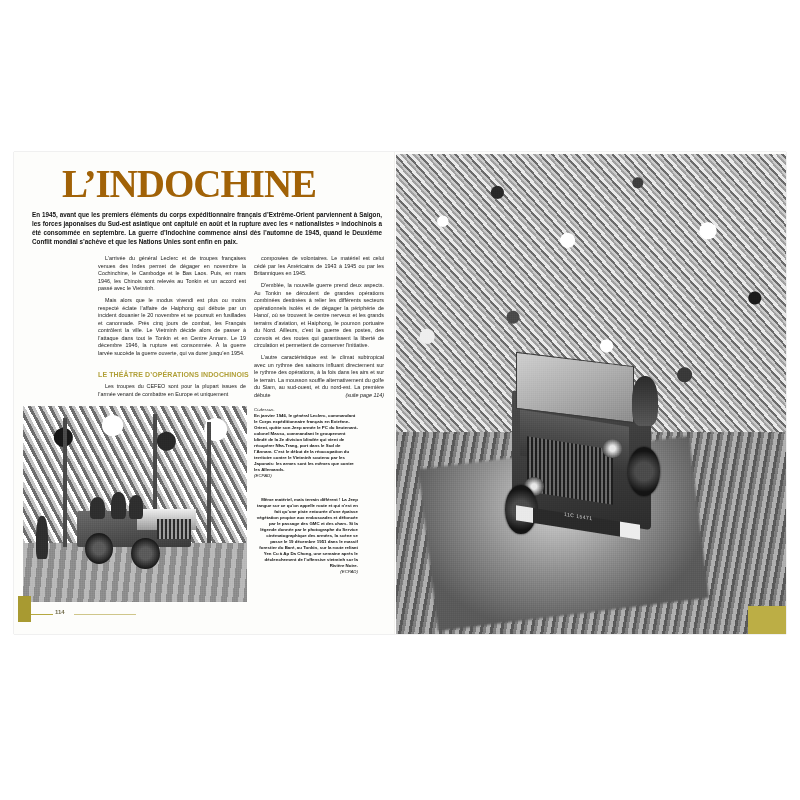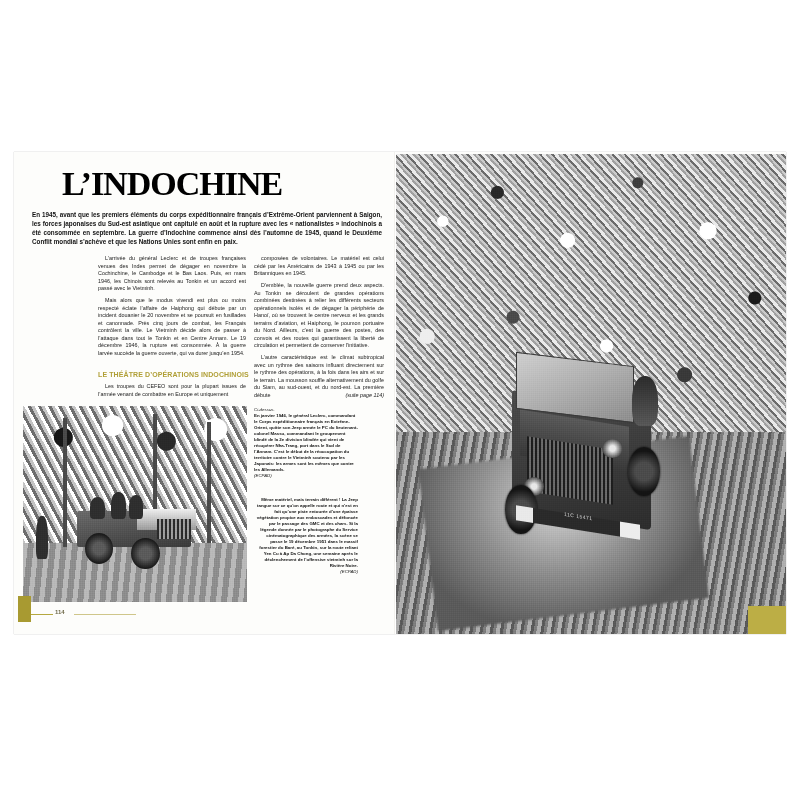--- a/index.html
+++ b/index.html
@@ -29,24 +29,24 @@
   .gutter{
     position:absolute;left:380px;top:0;width:3px;height:482px;
     background:linear-gradient(90deg,#eceae4,#ffffff,#e8e6e0);
   }
 
   
   .headline{
     position:absolute;left:48px;top:9px;width:320px;
     font-family:"Liberation Serif", serif;
     font-weight:bold;
-    font-size:34px;
+    font-size:39px;
     line-height:46px;
     letter-spacing:-1px;
-    color:#000000;
+    color:#a16207;
     white-space:nowrap;
   }
 
   
   .intro{
     position:absolute;left:18px;top:58px;width:350px;
     font-size:6.3px;line-height:9.1px;
     font-weight:bold;color:#111;
     text-align:justify;
   }

